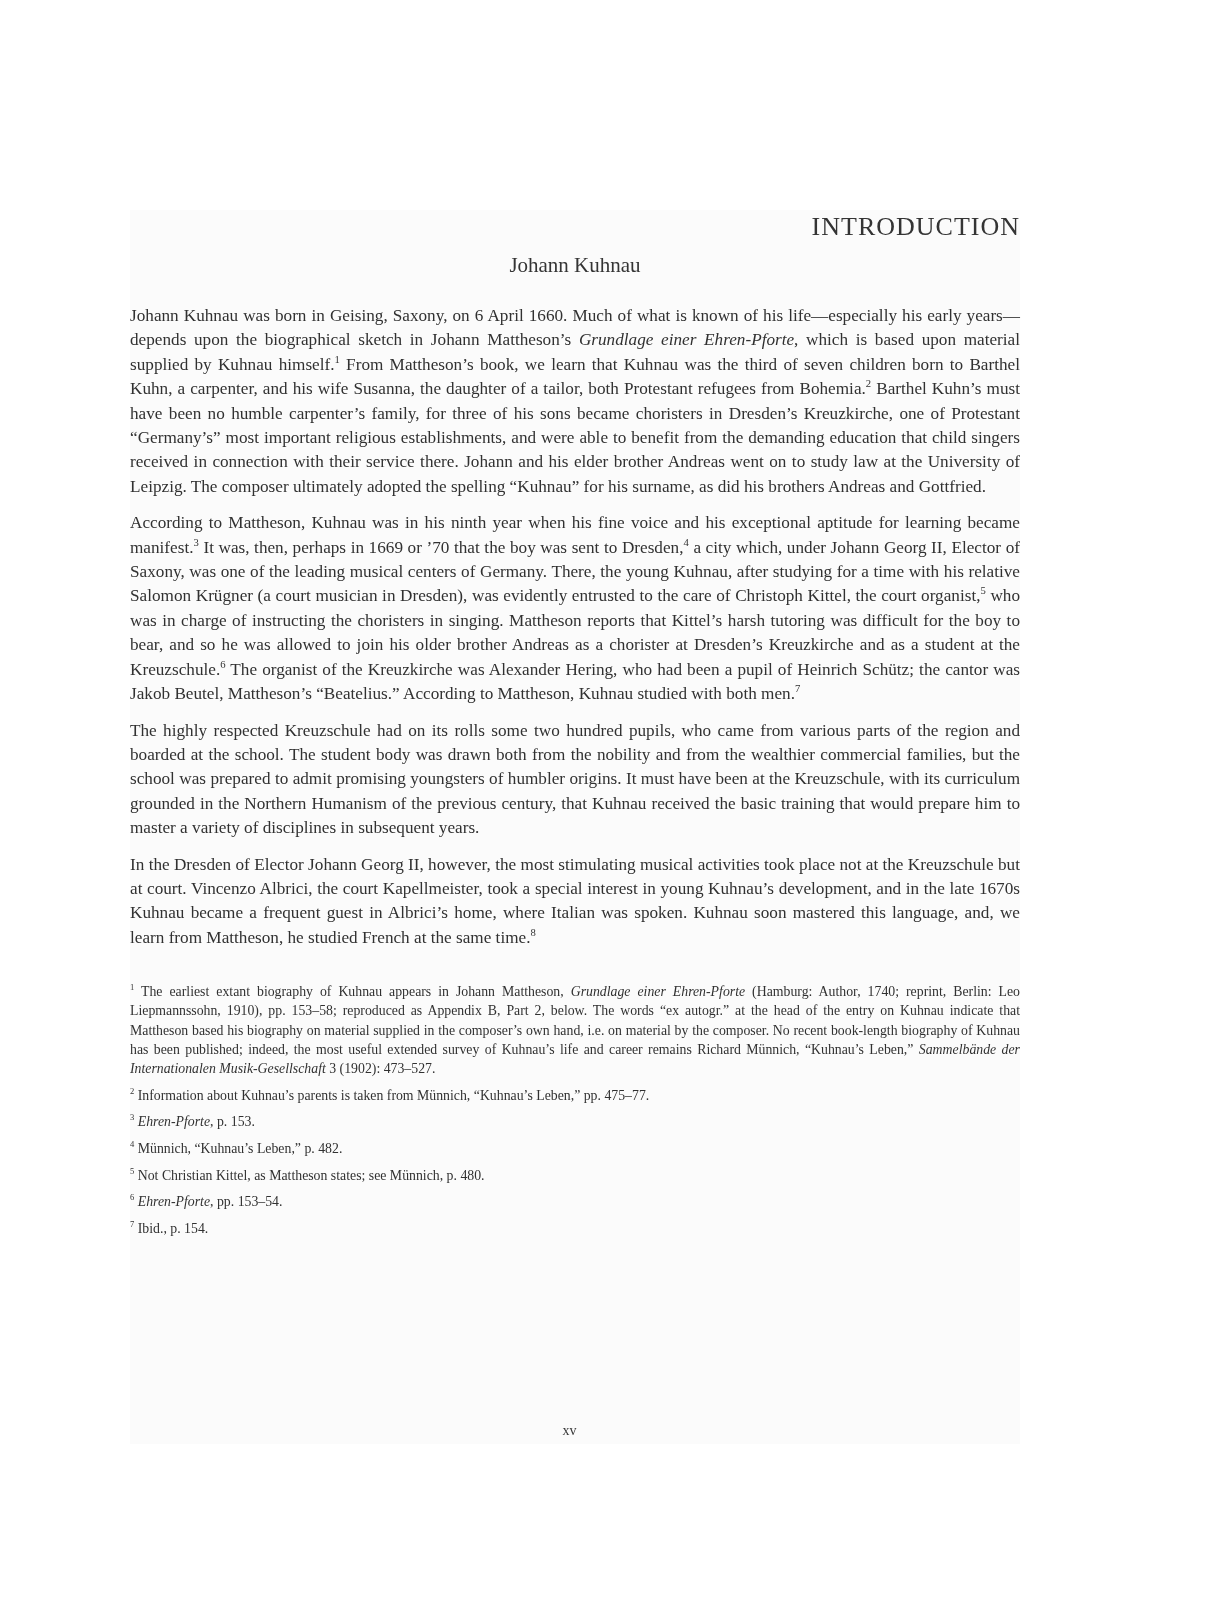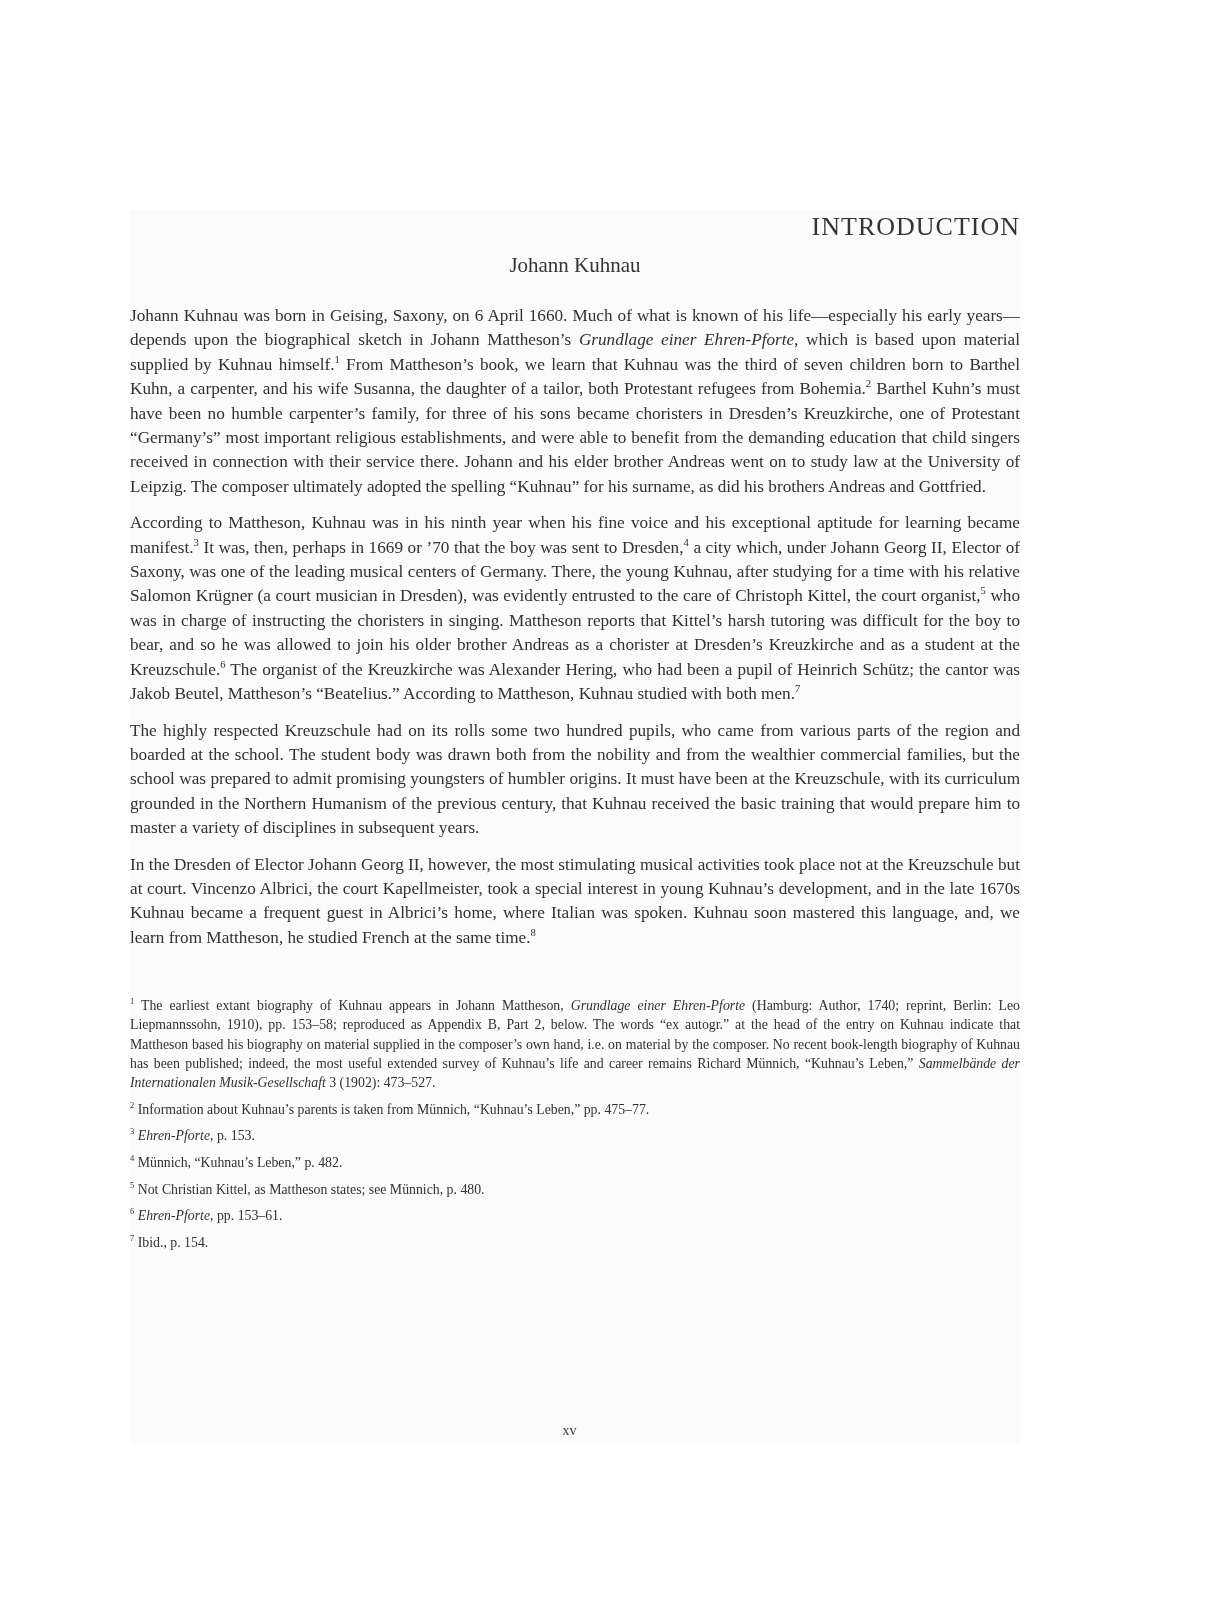--- a/index.html
+++ b/index.html
@@ -47,21 +47,21 @@
   .body-text p {
     margin: 0 0 12px 0;
   }
   .body-text p:last-child { margin-bottom: 0; }
   sup {
     font-size: 0.62em;
     line-height: 0;
     vertical-align: super;
   }
   .footnotes {
-    margin-top: 46px;
+    margin-top: 32px;
     font-size: 13.8px;
     line-height: 19.2px;
     text-align: justify;
   }
   .footnotes p {
     margin: 0 0 7.5px 0;
   }
   .page-number {
     position: absolute;
     bottom: 5px;
@@ -87,19 +87,19 @@
     <p><span>The highly respected Kreuzschule had on its rolls some two hundred pupils, who came from various parts of the region and boarded at the school. The student body was drawn both from the nobility and from the wealthier commercial families, but the school was prepared to admit promising youngsters of humbler origins. It must have been at the Kreuzschule, with its curriculum grounded in the Northern Humanism of the previous century, that Kuhnau received the basic training that would prepare him to master a variety of disciplines in subsequent years.</span></p>
     <p><span>In the Dresden of Elector Johann Georg II, however, the most stimulating musical activities took place not at the Kreuzschule but at court. Vincenzo Albrici, the court Kapellmeister, took a special interest in young Kuhnau’s development, and in the late 1670s Kuhnau became a frequent guest in Albrici’s home, where Italian was spoken. Kuhnau soon mastered this language, and, we learn from Mattheson, he studied French at the same time.</span><sup>8</sup></p>
   </div>
 
   <div class="footnotes">
     <p><sup>1</sup><span> The earliest extant biography of Kuhnau appears in Johann Mattheson, </span><i>Grundlage einer Ehren-Pforte</i><span> (Hamburg: Author, 1740; reprint, Berlin: Leo Liepmannssohn, 1910), pp. 153–58; reproduced as Appendix B, Part 2, below. The words “ex autogr.” at the head of the entry on Kuhnau indicate that Mattheson based his biography on material supplied in the composer’s own hand, i.e. on material by the composer. No recent book-length biography of Kuhnau has been published; indeed, the most useful extended survey of Kuhnau’s life and career remains Richard Münnich, “Kuhnau’s Leben,” </span><i>Sammelbände der Internationalen Musik-Gesellschaft</i><span> 3 (1902): 473–527.</span></p>
     <p><sup>2</sup><span> Information about Kuhnau’s parents is taken from Münnich, “Kuhnau’s Leben,” pp. 475–77.</span></p>
     <p><sup>3</sup><span> </span><i>Ehren-Pforte</i><span>, p. 153.</span></p>
     <p><sup>4</sup><span> Münnich, “Kuhnau’s Leben,” p. 482.</span></p>
     <p><sup>5</sup><span> Not Christian Kittel, as Mattheson states; see Münnich, p. 480.</span></p>
-    <p><sup>6</sup><span> </span><i>Ehren-Pforte</i><span>, pp. 153–61.</span></p>
+    <p><sup>6</sup><span> </span><i>Ehren-Pforte</i><span>, pp. 153–54.</span></p>
     <p><sup>7</sup><span> Ibid., p. 154.</span></p>
   </div>
 
   <div class="page-number">xv</div>
 
 </div>
 
 </body></html>

